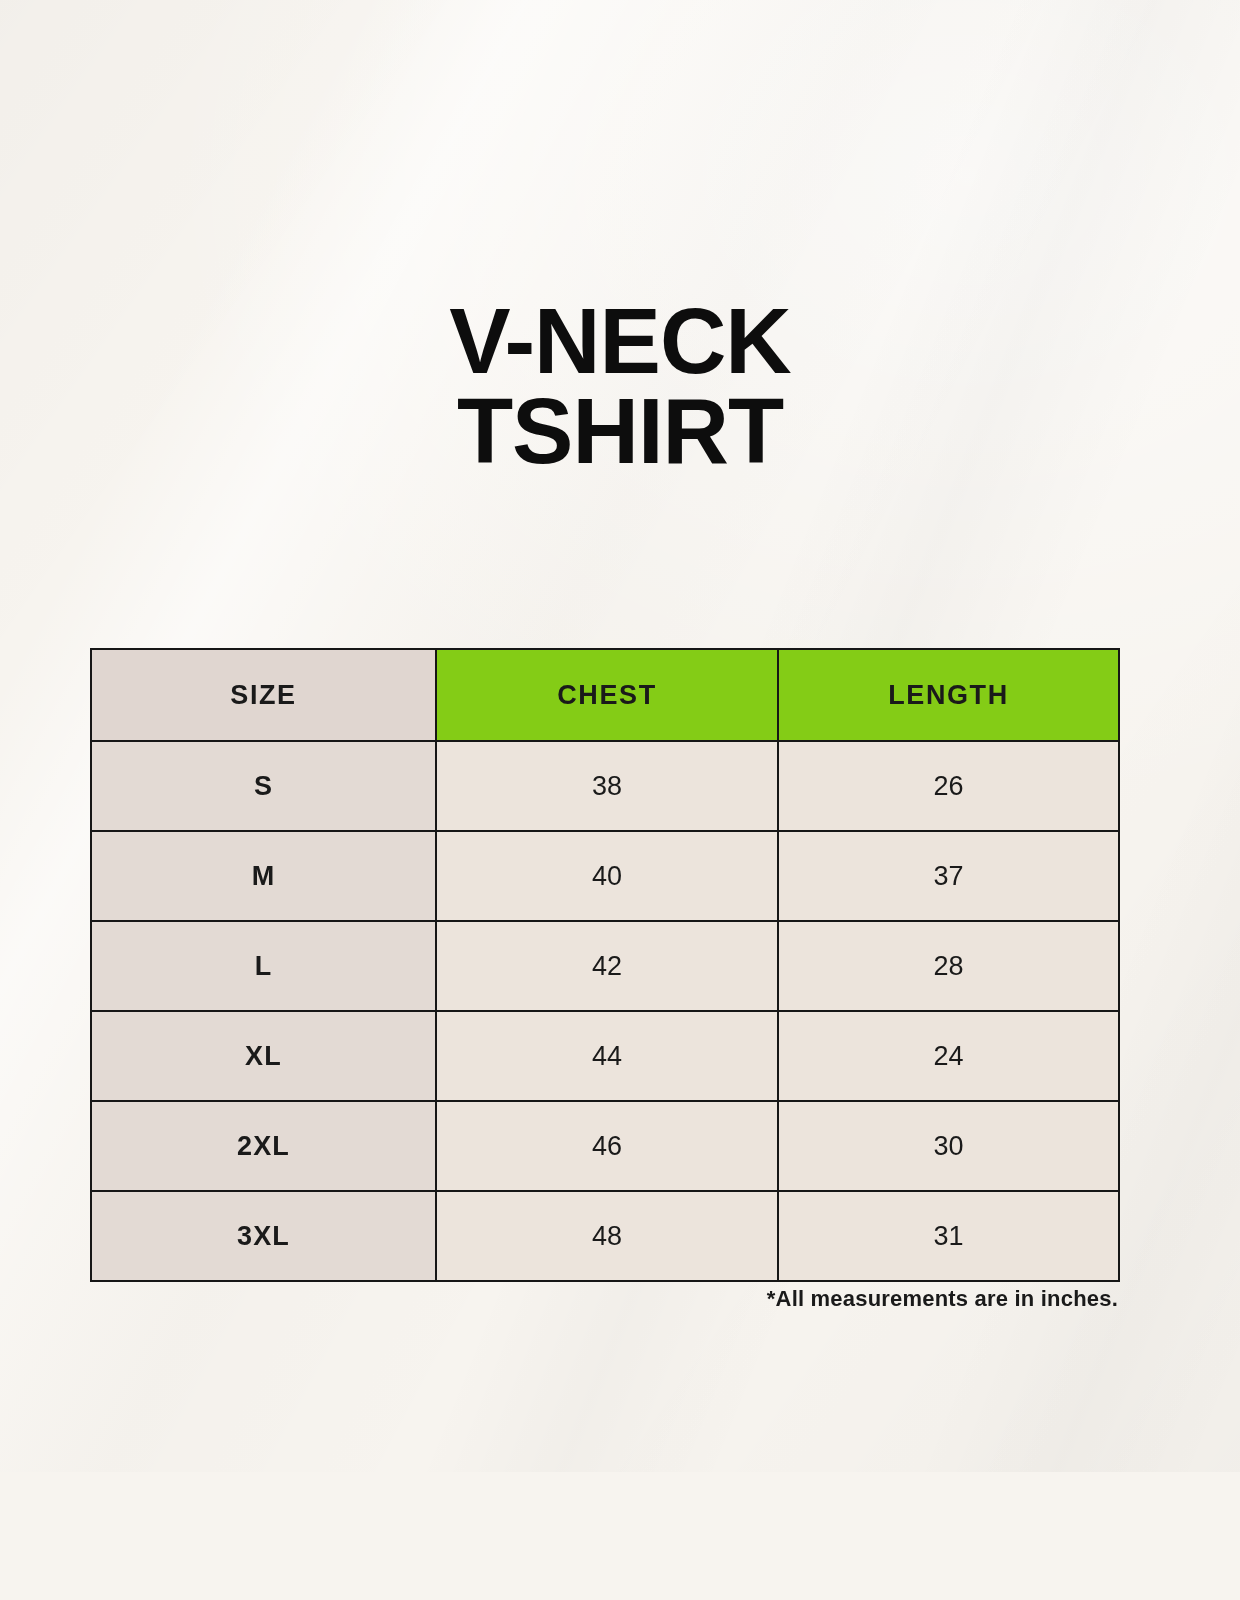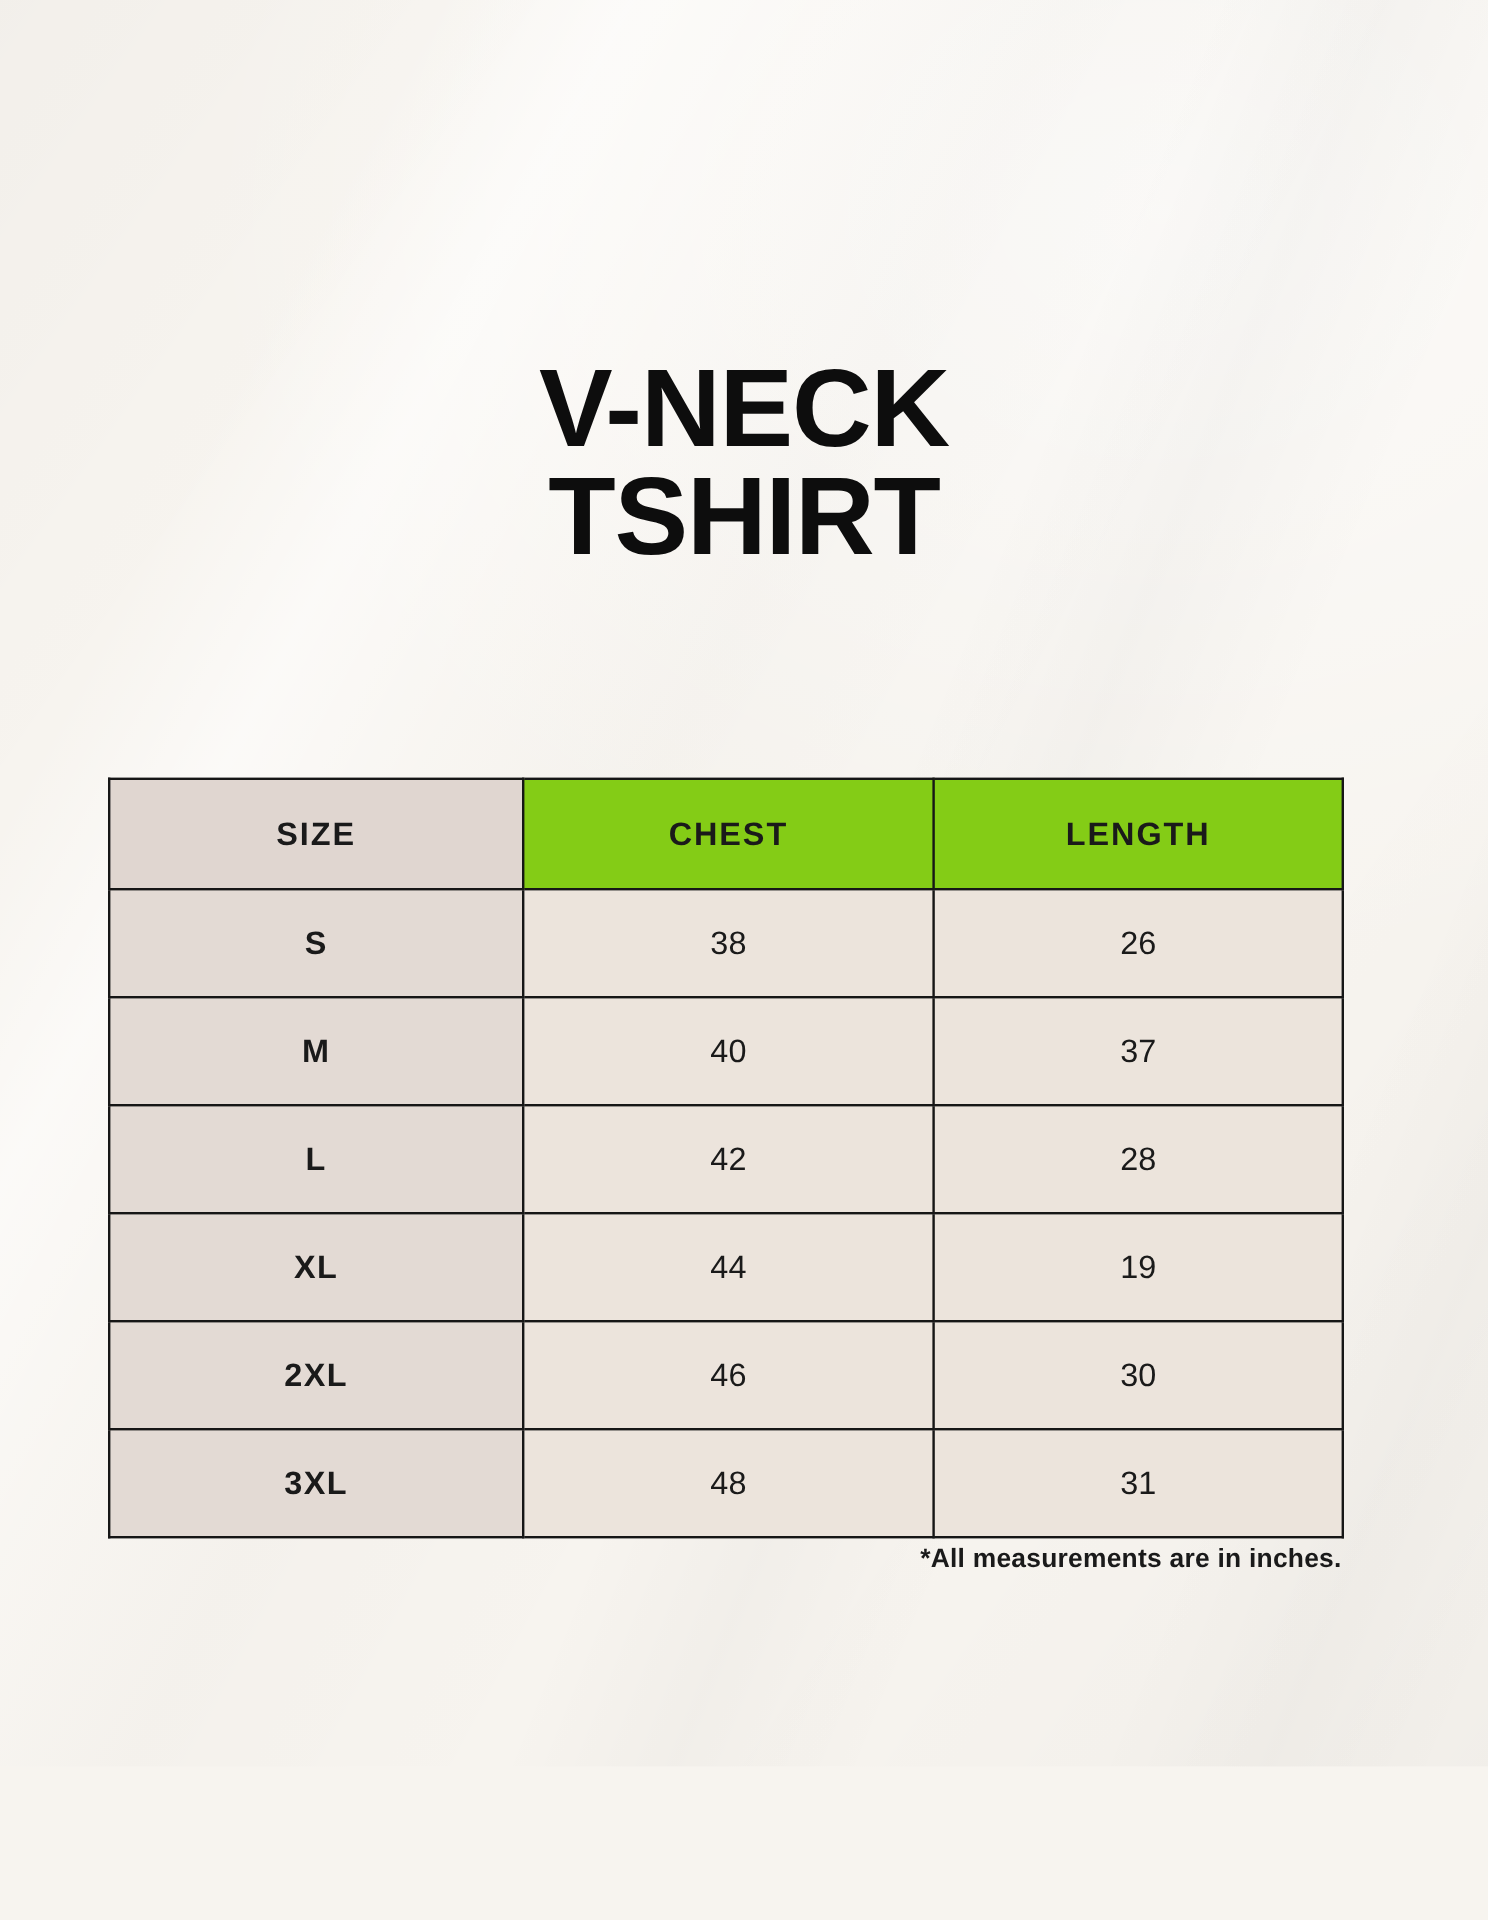--- a/index.html
+++ b/index.html
@@ -192,21 +192,21 @@
           <td class="cell-val">37</td>
         </tr>
         <tr>
           <td class="cell-size">L</td>
           <td class="cell-val">42</td>
           <td class="cell-val">28</td>
         </tr>
         <tr>
           <td class="cell-size">XL</td>
           <td class="cell-val">44</td>
-          <td class="cell-val">19</td>
+          <td class="cell-val">24</td>
         </tr>
         <tr>
           <td class="cell-size">2XL</td>
           <td class="cell-val">46</td>
           <td class="cell-val">30</td>
         </tr>
         <tr>
           <td class="cell-size">3XL</td>
           <td class="cell-val">48</td>
           <td class="cell-val">31</td>

